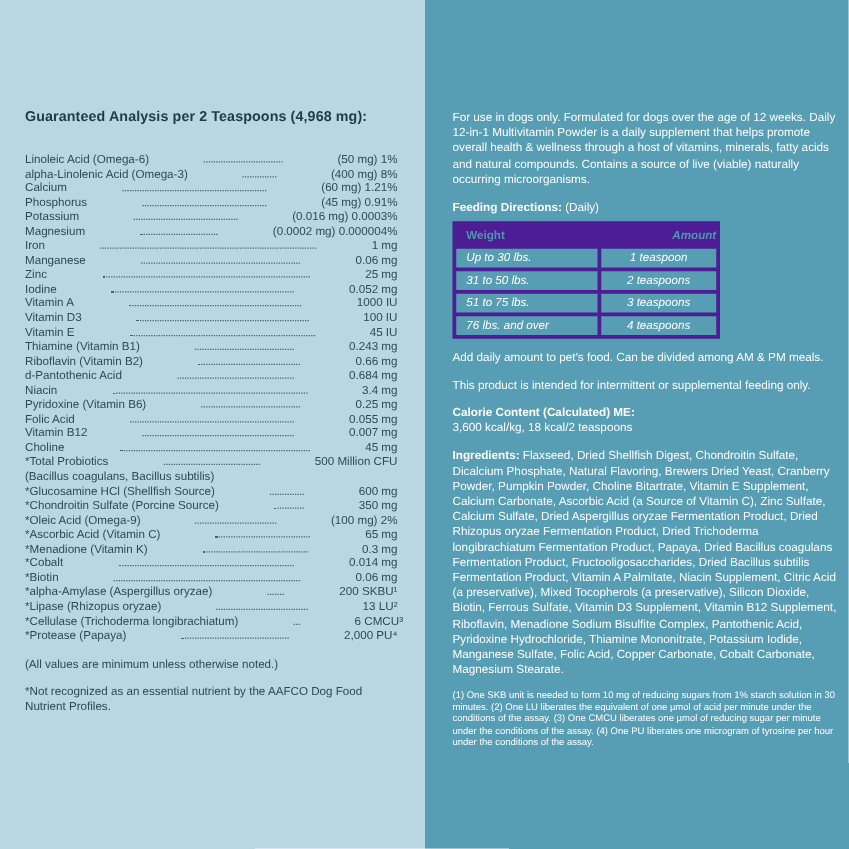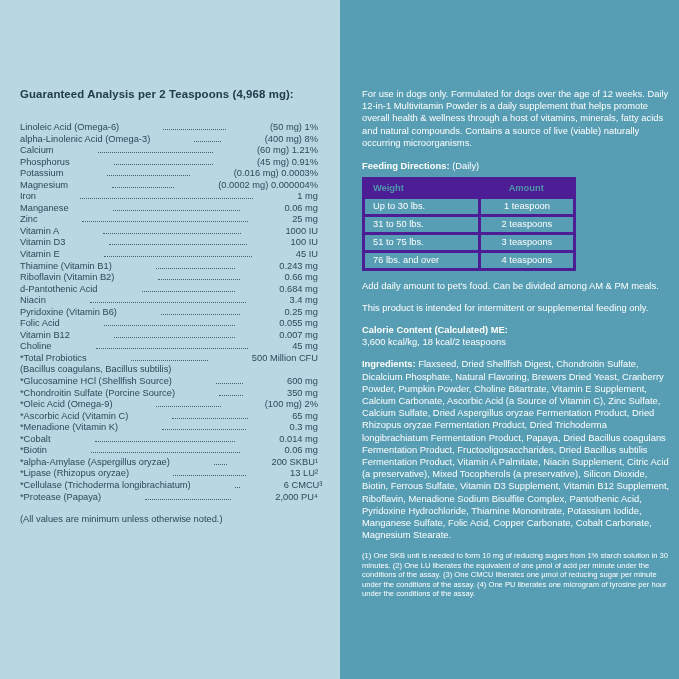--- a/index.html
+++ b/index.html
@@ -46,23 +46,23 @@
     padding:88px 4px 0 22px;
   }
   .intro { font-size:9.4px; line-height:12.2px; margin:0 0 11px 0; }
   .fd-head { font-size:9.4px; margin:0 0 6px 0; }
   .fd-head b { font-weight:bold; }
   .ftable {
     background:#4c1d95; width:214px; padding:3px; margin:0 0 9px 0;
   }
   .hrow { display:flex; color:#4f96ad; font-weight:bold; font-size:9.3px; padding:2.5px 0 3px 0; }
   .hrow .c1 { width:55%; padding-left:8px; }
-  .hrow .c2 { width:45%; text-align:center; }
+  .hrow .c2 { width:45%; text-align:right;font-style:italic; }
   .drow { display:flex; gap:3px; margin-top:3px; }
-  .drow .cell { background:#579db4; color:#fff; font-size:9.3px; padding:2.5px 0; }
+  .drow .cell { background:#579db4; color:#fff; font-size:9.3px; padding:2.5px 0;font-style:italic; }
   .drow .c1 { width:55%; padding-left:8px; }
   .drow .c2 { width:45%; text-align:center; padding-left:0; }
   .para { font-size:9.4px; line-height:12.2px; margin:0 0 10px 0; }
   .para b { font-weight:bold; }
   .calorie { margin-bottom:10px; }
   .foot { font-size:7.6px; line-height:9.4px; margin:0; }
 </style>
 </head>
 <body>
 
@@ -121,20 +121,25 @@
           <span class="leader"></span>
           <span class="nval">0.06 mg</span>
         </div>
 
         <div class="nrow">
           <span class="nname">Zinc</span>
           <span class="leader"></span>
           <span class="nval">25 mg</span>
         </div>
 
+        <div class="nrow">
+          <span class="nname">Iodine</span>
+          <span class="leader"></span>
+          <span class="nval">0.052 mg</span>
+        </div>
 
         <div class="nrow">
           <span class="nname">Vitamin A</span>
           <span class="leader"></span>
           <span class="nval">1000 IU</span>
         </div>
 
         <div class="nrow">
           <span class="nname">Vitamin D3</span>
           <span class="leader"></span>
@@ -267,20 +272,21 @@
         </div>
 
         <div class="nrow">
           <span class="nname">*Protease (Papaya)</span>
           <span class="leader"></span>
           <span class="nval">2,000 PU⁴</span>
         </div>
       </div>
 
     <p class="lnote">(All values are minimum unless otherwise noted.)</p>
+    <p class="lnote">*Not recognized as an essential nutrient by the AAFCO Dog Food Nutrient Profiles.</p>
   </div>
 
   <div class="panel-right">
     <p class="intro">For use in dogs only. Formulated for dogs over the age of 12 weeks. Daily 12-in-1 Multivitamin Powder is a daily supplement that helps promote overall health &amp; wellness through a host of vitamins, minerals, fatty acids and natural compounds. Contains a source of live (viable) naturally occurring microorganisms.</p>
 
     <p class="fd-head">
       <b>Feeding Directions:</b>
       <span>(Daily)</span>
     </p>
 

